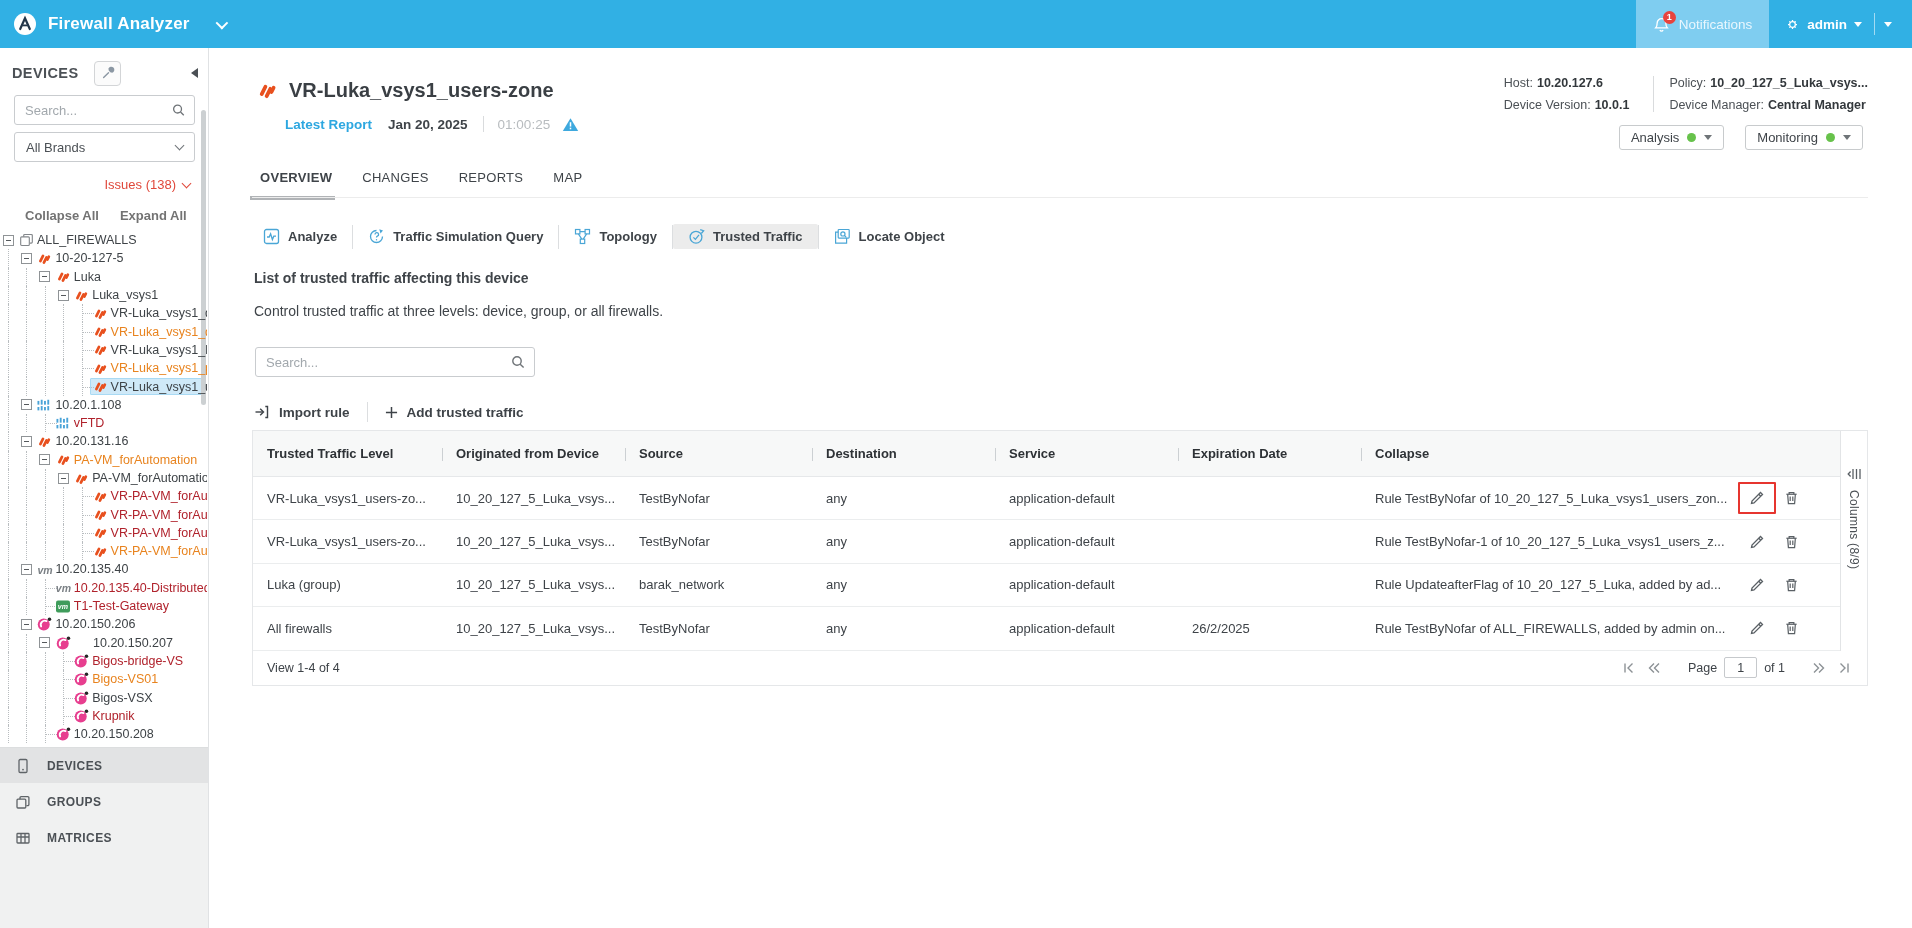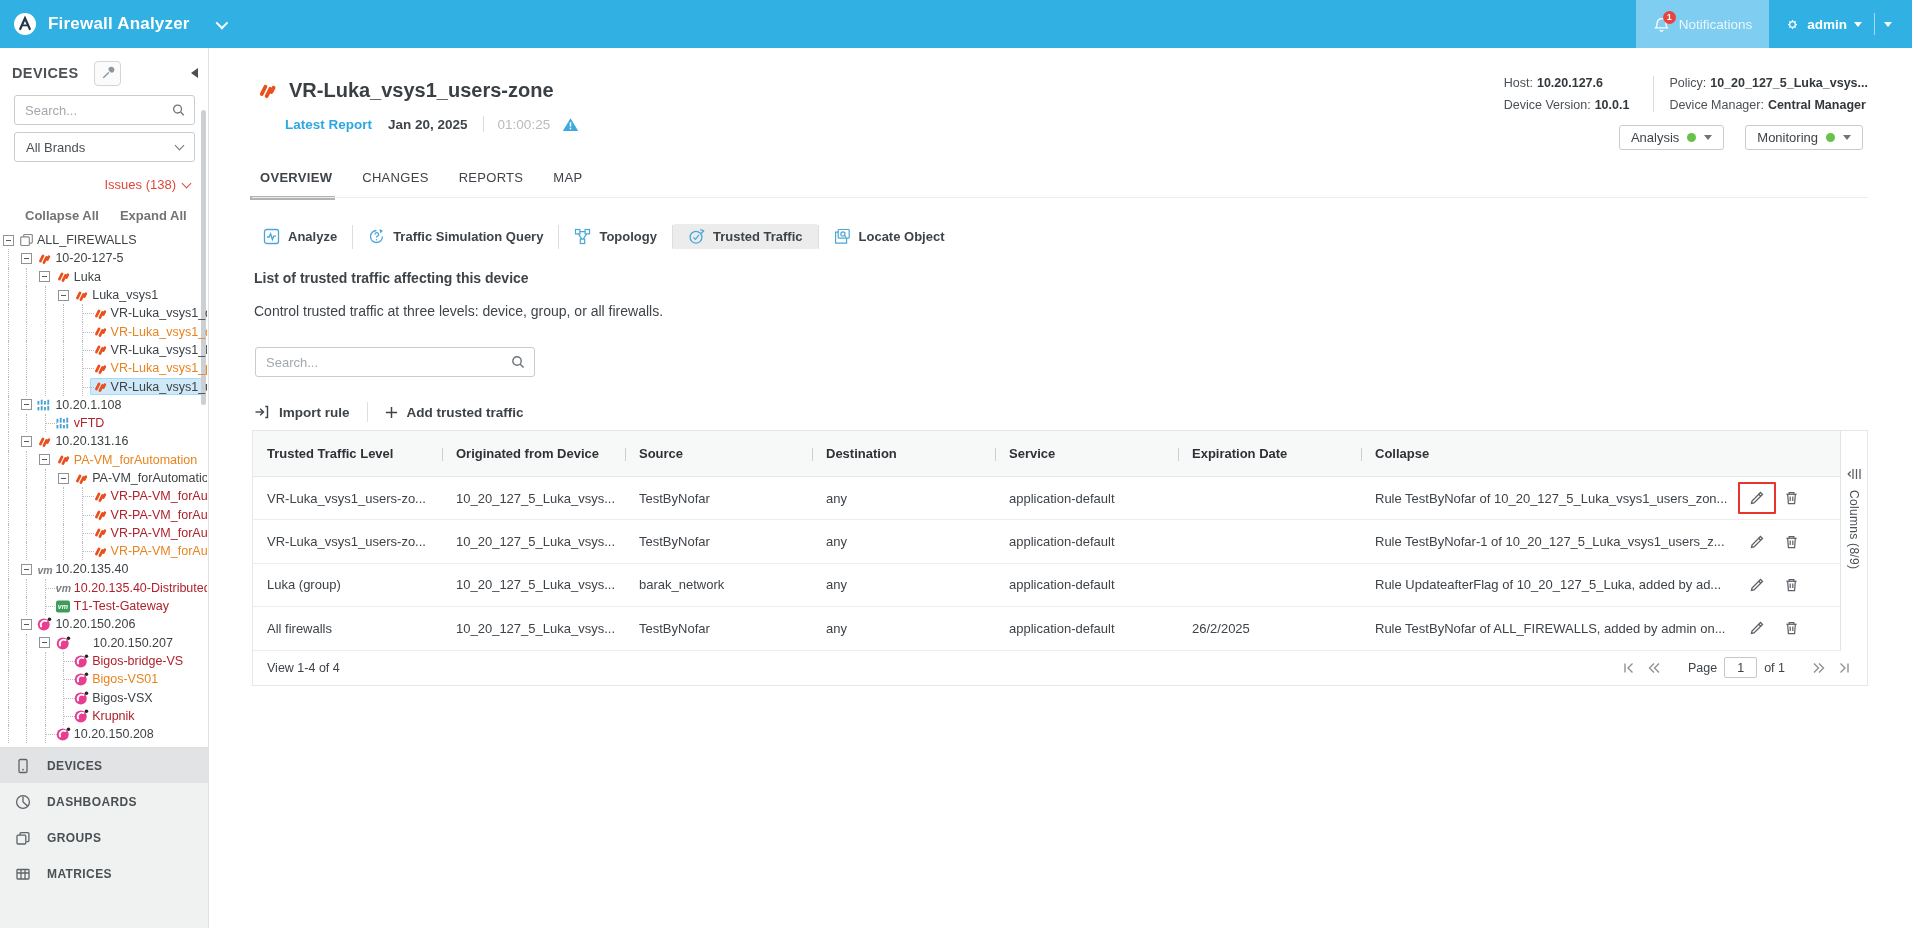--- a/index.html
+++ b/index.html
@@ -608,30 +608,20 @@
 
   <div class="side-nav" id="side-nav">
       <div class="nav-item active">
         <span class="nicon">
           <svg width="18" height="18" viewBox="0 0 18 18" fill="none" stroke="#5f6468" stroke-width="1.3">
             <rect x="5" y="2.5" width="8" height="13" rx="1.2"></rect>
             <circle cx="9" cy="12.6" r="0.9" fill="#5f6468" stroke="none"></circle>
           </svg>
         </span>
         <span>DEVICES</span>
-      </div>
-      <div class="nav-item">
-        <span class="nicon">
-          <svg width="18" height="18" viewBox="0 0 18 18" fill="none" stroke="#5f6468" stroke-width="1.3">
-            <circle cx="9" cy="9" r="6.4"></circle>
-            <path d="M9 9 V3.5"></path>
-            <path d="M9 9 L13.5 13.1"></path>
-          </svg>
-        </span>
-        <span>DASHBOARDS</span>
       </div>
       <div class="nav-item">
         <span class="nicon">
           <svg width="18" height="18" viewBox="0 0 18 18" fill="none" stroke="#5f6468" stroke-width="1.3">
             <rect x="3" y="6.2" width="8.8" height="8.8" rx="1"></rect>
             <path d="M6 6.2 V4.8 a1.1 1.1 0 0 1 1.1-1.1 h6.7 a1.1 1.1 0 0 1 1.1 1.1 v6.7 a1.1 1.1 0 0 1 -1.1 1.1 h-1.4"></path>
           </svg>
         </span>
         <span>GROUPS</span>
       </div>

